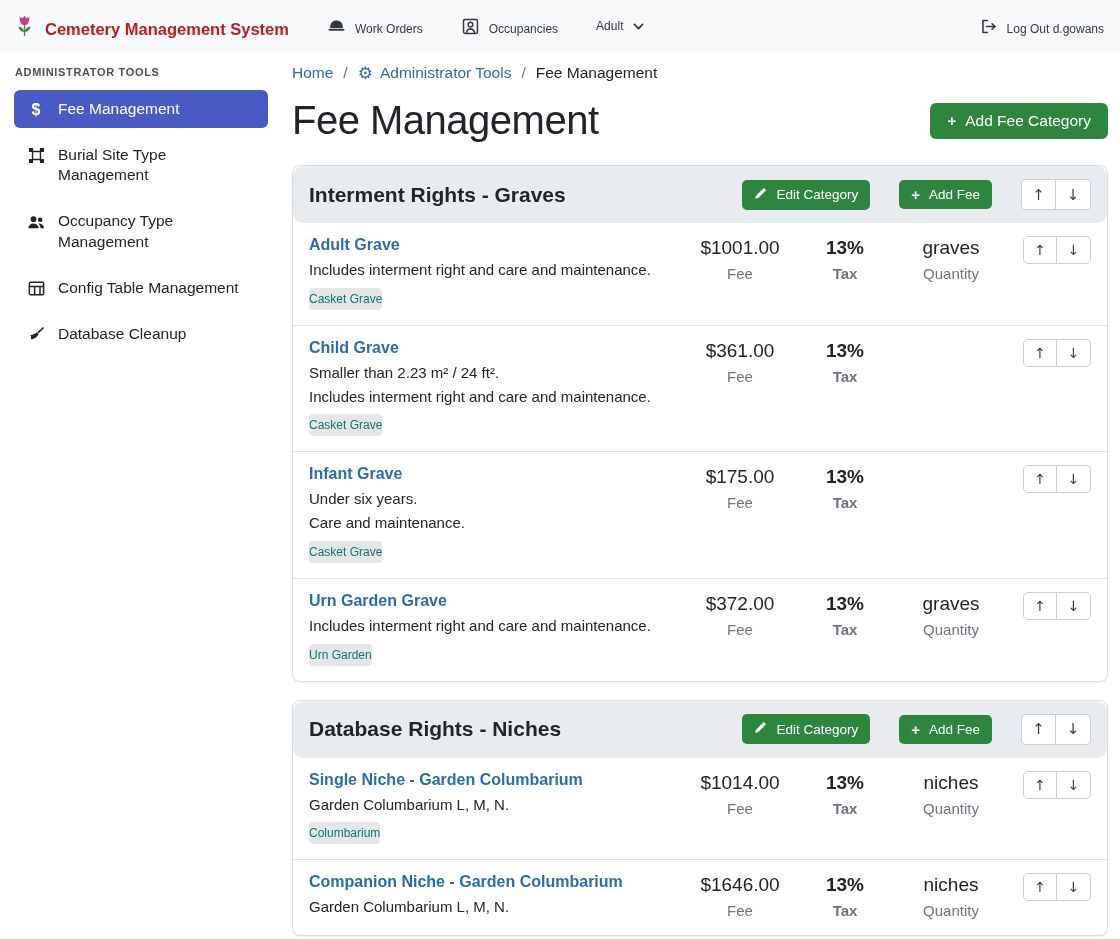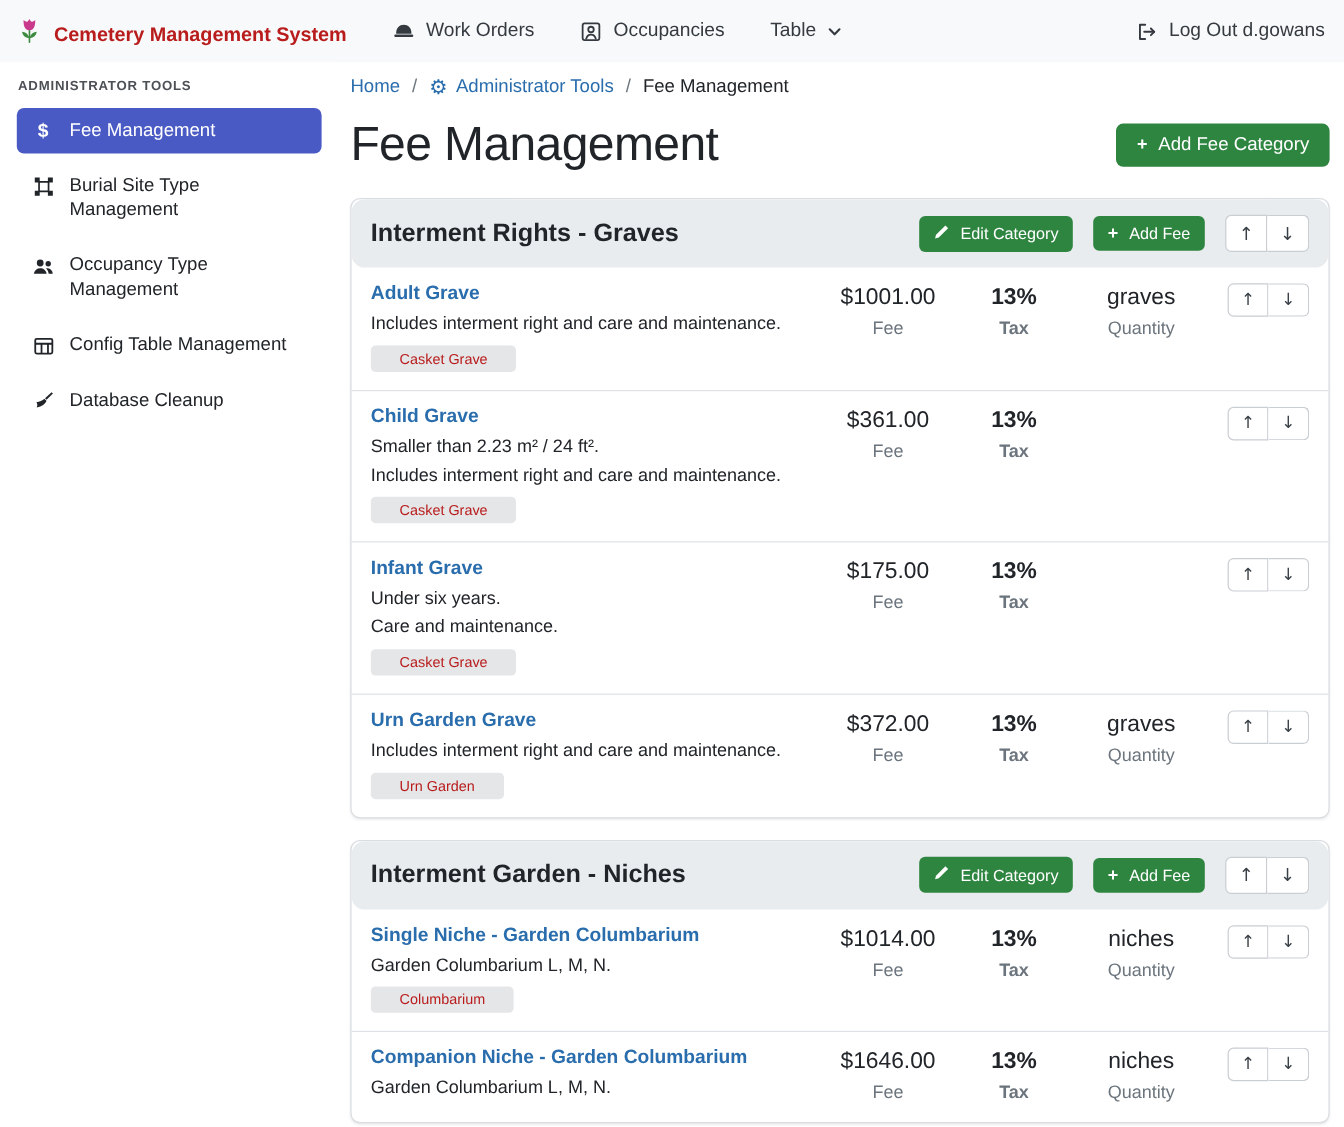--- a/index.html
+++ b/index.html
@@ -13,21 +13,21 @@
 
   
   .navbar {
     height: 52px; background: #f8f9fa;
     display: flex; align-items: center; justify-content: space-between;
     padding: 0 16px 0 12px;
   }
   .nav-left { display: flex; align-items: center; }
   .brand { display: flex; align-items: flex-end; gap: 8px; font-weight: 700; font-size: 16.5px; color: #b91c1c; cursor: pointer; }
   .nav-link {
-    display: flex; align-items: center; gap: 9px; font-size: 16px;
+    display: flex; align-items: flex-end; gap: 9px; font-size: 12px;
     color: #343a40; cursor: pointer;
   }
   .nav-left .nav-link { margin-left: 38px; }
   .nav-icon { display: inline-flex; align-items: center; }
 
   
   .layout { display: flex; height: 887px; }
 
   
   .sidebar { width: 280px; flex-shrink: 0; padding: 12px 12px 0 14px; background: #fff; }
@@ -67,42 +67,42 @@
   
   .card {
     border: 1px solid #d9dde1; border-radius: 8px; background: #fff;
     box-shadow: 0 1px 2px rgba(0,0,0,.08); margin-bottom: 18px; overflow: hidden;
   }
   .card-header {
     background: #e9ecef; padding: 13px 16px;
     display: flex; justify-content: space-between; align-items: center; border-radius: 11px;
   }
   .card-title { font-size: 21px; font-weight: 600; color: #212529; }
-  .header-actions { display: flex; align-items: center; gap: 17px; }
+  .header-actions { display: flex; align-items: center; gap: 29px; }
 
   .btn-group { display: inline-flex; }
   .btn-arrow {
     background: #fff; border: 1px solid #c9ced3; color: #3a4047;
     width: 35px; height: 31px; display: inline-flex; align-items: center; justify-content: center;
     font-size: 15px; cursor: pointer; font-family: "DejaVu Sans", sans-serif;
   }
   .btn-group .btn-arrow:first-child { border-radius: 5px 0 0 5px; }
   .btn-group .btn-arrow:last-child { border-radius: 0 5px 5px 0; border-left: none; }
   .row-actions .btn-arrow { width: 34px; height: 28px; font-size: 14px; }
 
   
   .fee-row { display: flex; align-items: flex-start; padding: 13px 16px 15px; }
   .fee-row + .fee-row { border-top: 1px solid #dee2e6; }
   .fee-main { flex: 1; min-width: 0; padding-right: 12px; }
   .fee-name { display: inline-block; color: #2a6dad; font-weight: 600; font-size: 16px; margin-bottom: 5px; cursor: pointer; }
   .fee-desc { font-size: 15px; color: #212529; line-height: 1.45; margin-bottom: 2px; }
   .fee-desc:empty { display: none; }
   .badge {
-    display: inline-block; background: #e4e6e8; color: #b91c1c;
-    font-size: 12px; padding: 4px 24px; border-radius: 4px; margin-top: 5px;
+    display: inline-block; background: #e4e6e8; color: #0f766e;
+    font-size: 12px; padding: 4px 0; border-radius: 4px; margin-top: 5px;
   }
   .fee-col { text-align: center; padding-top: 1px; }
   .fee-col.fee { width: 110px; }
   .fee-col.tax { width: 100px; font-weight: bold; }
   .fee-col.qty { width: 112px; }
   .fee-col .val { font-size: 19px; color: #212529; margin-bottom: 6px; }
   .fee-col .lbl { font-size: 15px; color: #6c757d; }
   .fee-col .val:empty, .fee-col .lbl:empty { display: none; }
   .row-actions { margin-left: 16px; }
 </style>
@@ -134,21 +134,21 @@
       <span class="nav-icon">
         <svg width="19" height="19" viewBox="0 0 24 24" fill="none" stroke="currentColor" stroke-width="1.9" aria-hidden="true">
           <rect x="3.2" y="3.2" width="17.6" height="17.6" rx="2.2"></rect>
           <circle cx="12" cy="9.6" r="2.9"></circle>
           <path d="M6.8 20c.7-3.2 2.9-5 5.2-5s4.5 1.8 5.2 5"></path>
         </svg>
       </span>
       <span>Occupancies</span>
     </a>
     <a class="nav-link">
-      <span>Table</span>
+      <span>Adult</span>
       <span class="nav-icon">
         <svg width="13" height="13" viewBox="0 0 16 16" fill="none" stroke="currentColor" stroke-width="2.2" stroke-linecap="round" stroke-linejoin="round" aria-hidden="true">
             <path d="M3 5.5l5 5 5-5"></path>
           </svg>
       </span>
     </a>
   </div>
   <a class="nav-link">
     <span class="nav-icon">
       <svg width="19" height="19" viewBox="0 0 24 24" fill="none" stroke="currentColor" stroke-width="2" stroke-linecap="round" stroke-linejoin="round" aria-hidden="true">
@@ -353,21 +353,21 @@
         </div>
         <div class="btn-group row-actions">
           <button class="btn-arrow">↑</button>
           <button class="btn-arrow">↓</button>
         </div>
       </div>
     </section>
 
     <section class="card">
       <header class="card-header">
-        <h2 class="card-title">Interment Garden - Niches</h2>
+        <h2 class="card-title">Database Rights - Niches</h2>
         <div class="header-actions">
           <button class="btn-green sm">
             <span>
               <svg width="13" height="13" viewBox="0 0 16 16" fill="currentColor" aria-hidden="true">
                   <path d="M12.1 1.1l2.8 2.8L5.3 13.5l-3.8 1 1-3.8z"></path>
                 </svg>
             </span>
             <span>Edit Category</span>
           </button>
           <button class="btn-green sm">

